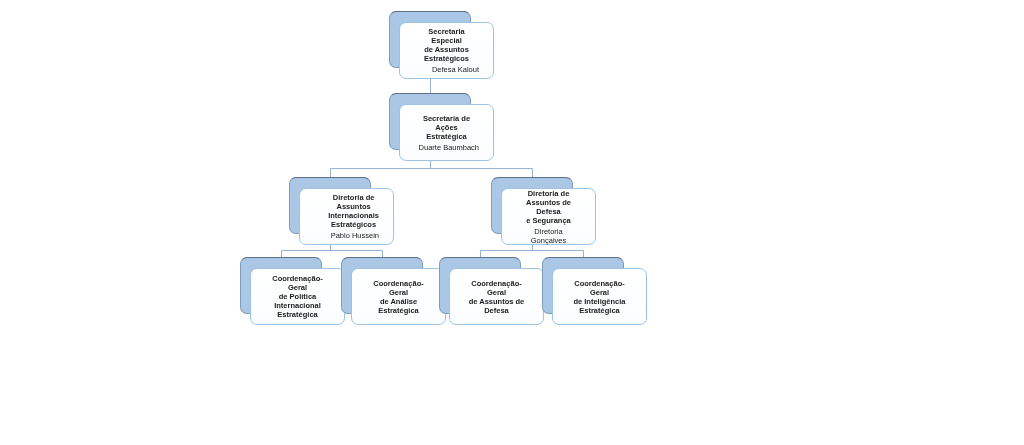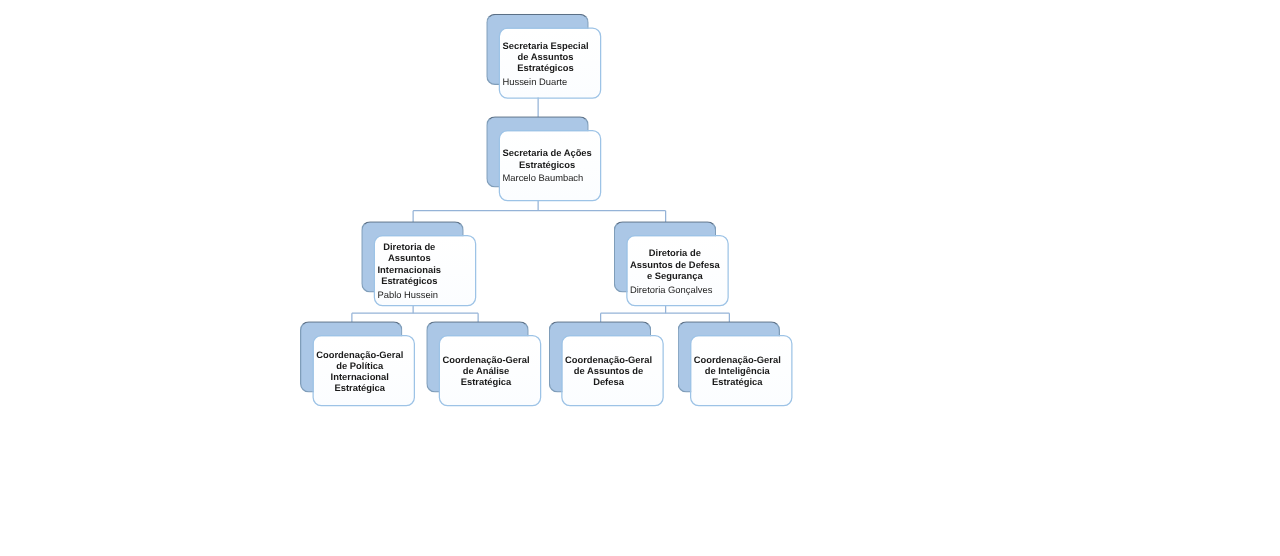--- a/index.html
+++ b/index.html
@@ -22,26 +22,26 @@
 
   .node { position: absolute; width: 92px; height: 68px; }
   .node .back {
     position: absolute; left: 0; top: 0; width: 82px; height: 57px;
     background: var(--node-back-fill);
     border: 1px solid var(--node-back-border);
     border-top-color: var(--node-back-border-top);
     border-radius: 7px;
   }
   .node .front {
-    position: absolute; left: 10px; top: 11px; width: 82px; height: 57px;
+    position: absolute; left: 10px; top: 11px; width: 95px; height: 57px;
     background: linear-gradient(180deg, var(--node-front-fill) 0%, #fbfdff 100%);
     border: 1px solid var(--node-front-border);
     border-radius: 7px;
-    display: flex; flex-direction: column; align-items: flex-start; justify-content: center;
-    padding: 3px 2px; gap: 2px;
+    display: flex; flex-direction: column; align-items: flex-end; justify-content: center;
+    padding: 3px 14px; gap: 2px;
   }
   .title {
     font-size: 7.5px; font-weight: 700; line-height: 9px;
     text-align: center; white-space: pre-line; letter-spacing: 0;
   }
   .person {
     font-size: 7.5px; font-weight: 400; line-height: 9px;
     text-align: center; color: #222222;
   }
   .person:empty { display: none; }
@@ -70,30 +70,30 @@
     <line x1="480.5" y1="250.5" x2="480.5" y2="259"></line>
     <line x1="583.5" y1="250.5" x2="583.5" y2="259"></line>
   </svg>
 
   <div class="node" style="left:389px; top:11px;">
     <div class="back"></div>
     <div class="front">
       <div class="title">Secretaria Especial
 de Assuntos
 Estratégicos</div>
-      <div class="person">Hussein Duarte</div>
+      <div class="person">Defesa Kalout</div>
     </div>
   </div>
 
   <div class="node" style="left:389px; top:93px;">
     <div class="back"></div>
     <div class="front">
       <div class="title">Secretaria de Ações
-Estratégicos</div>
-      <div class="person">Marcelo Baumbach</div>
+Estratégica</div>
+      <div class="person">Duarte Baumbach</div>
     </div>
   </div>
 
   <div class="node" style="left:289px; top:177px;">
     <div class="back"></div>
     <div class="front">
       <div class="title">Diretoria de
 Assuntos
 Internacionais
 Estratégicos</div>

